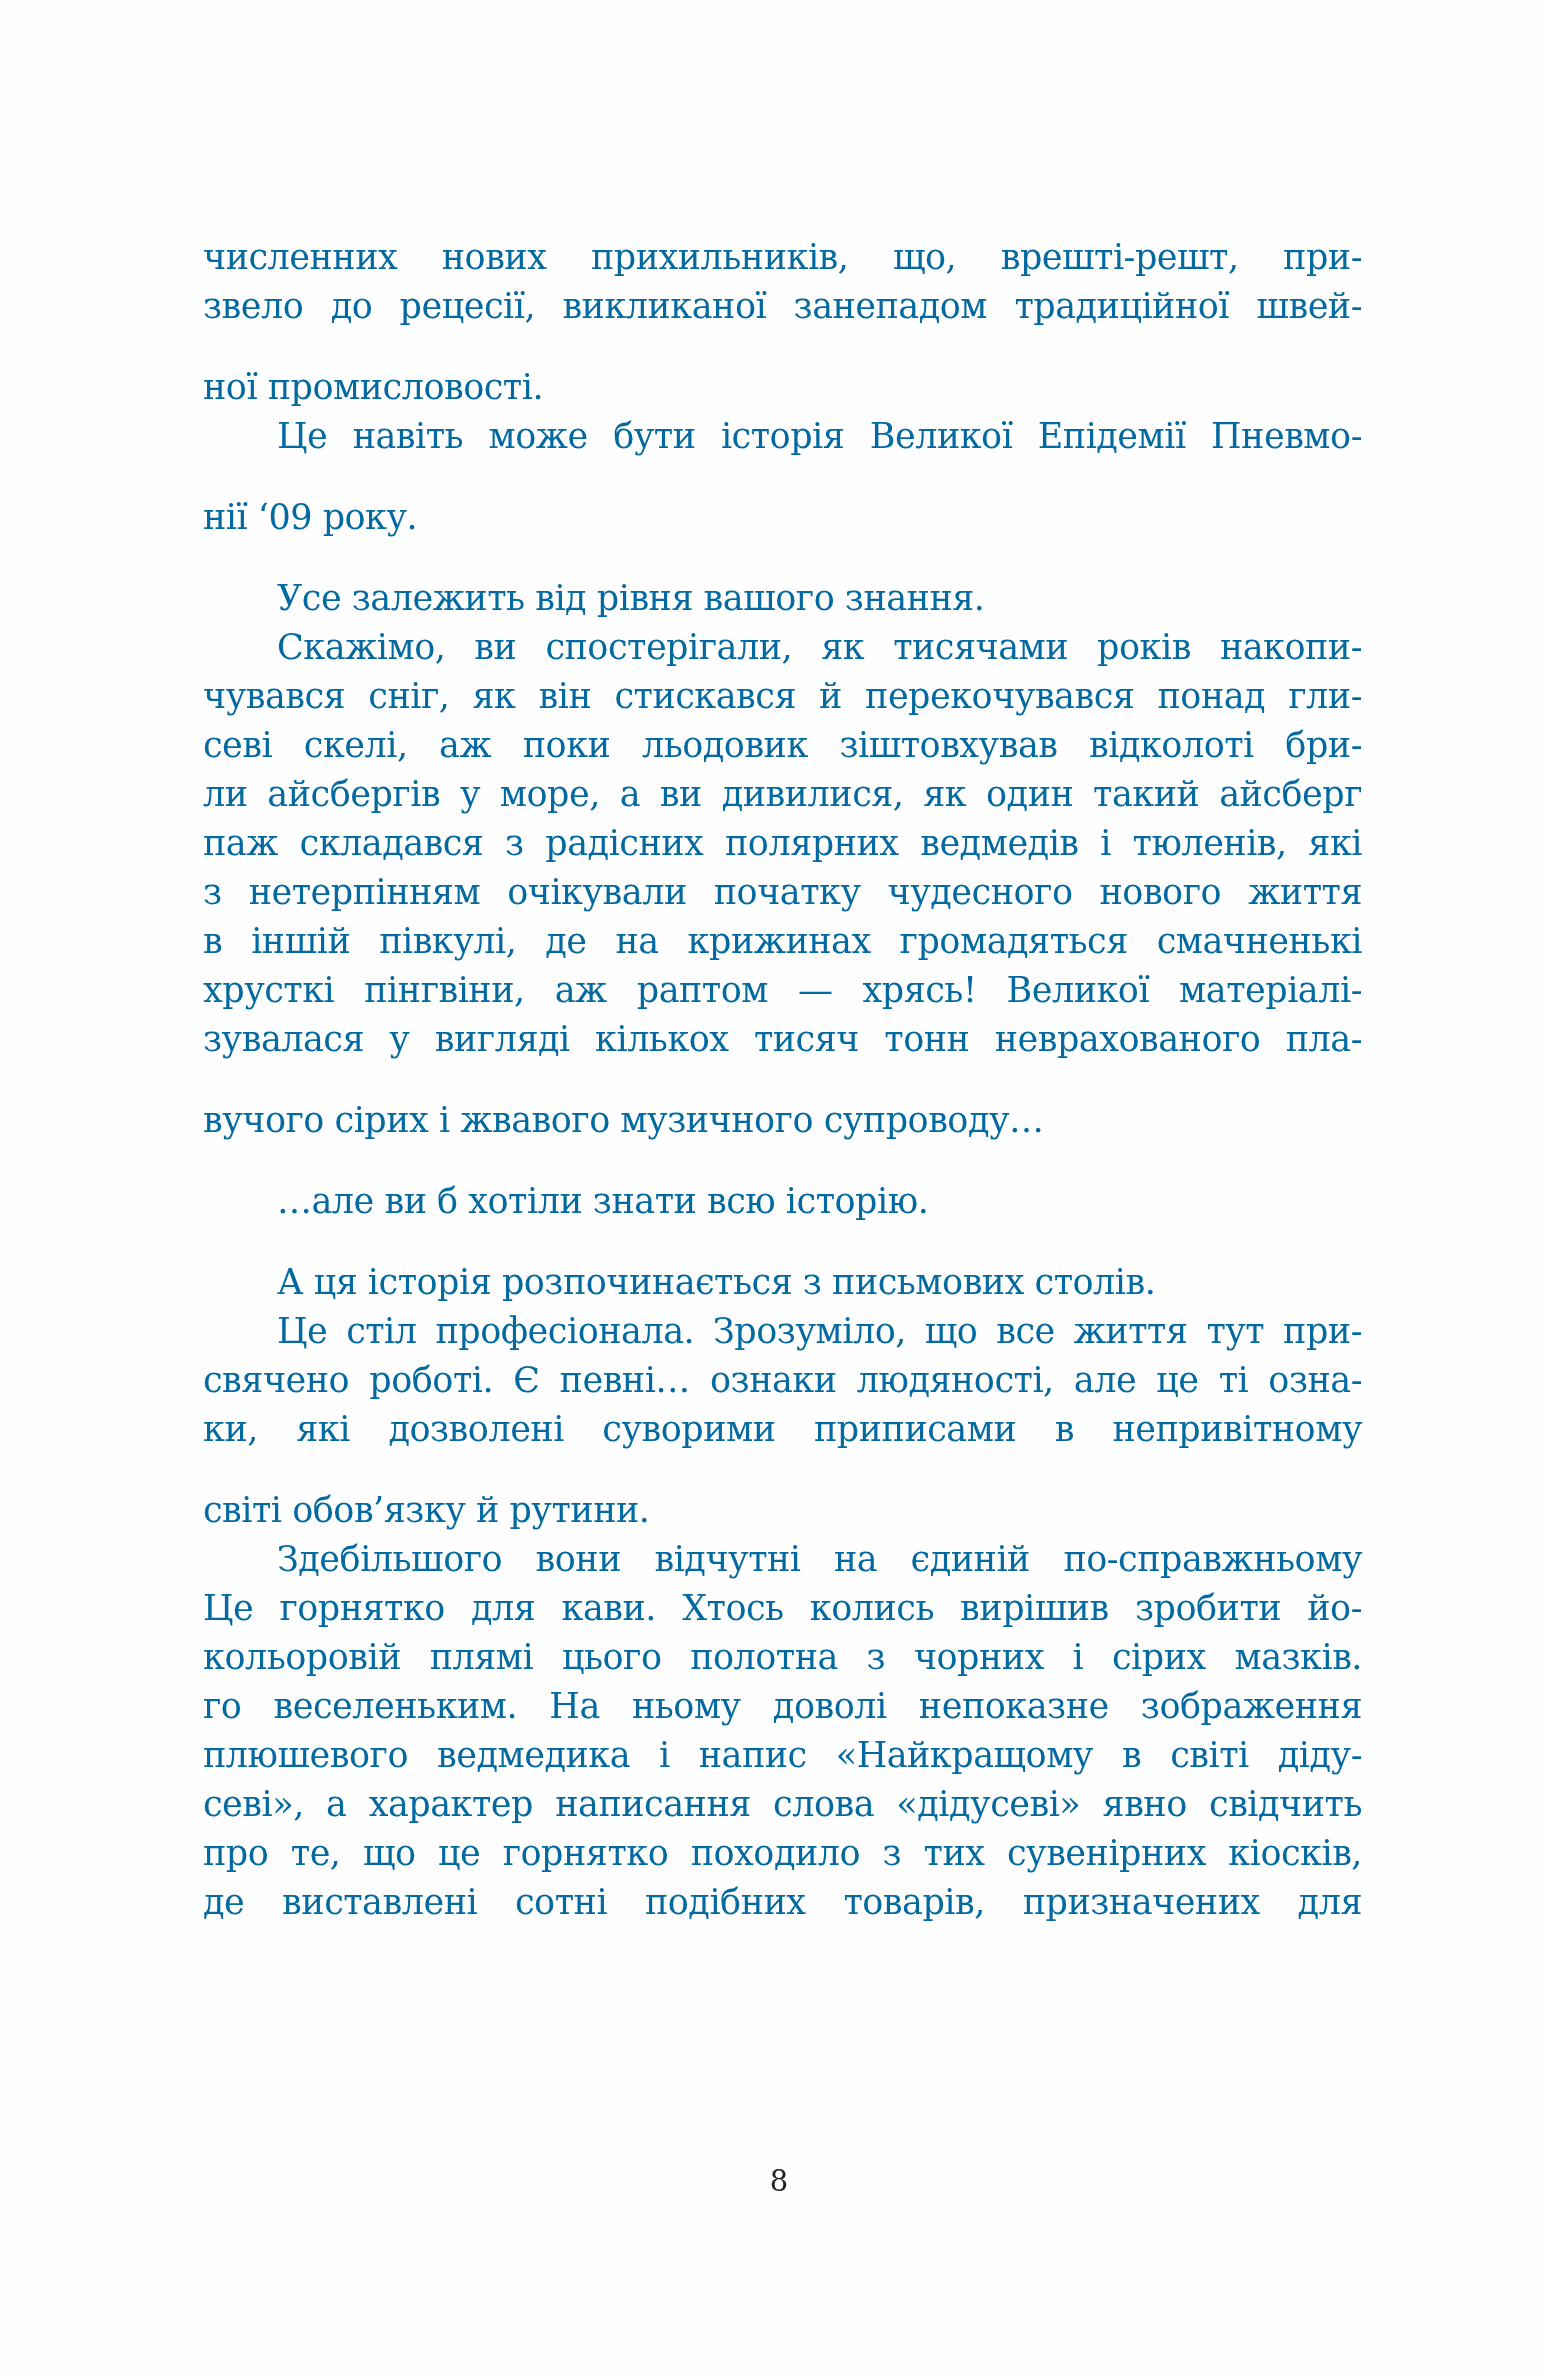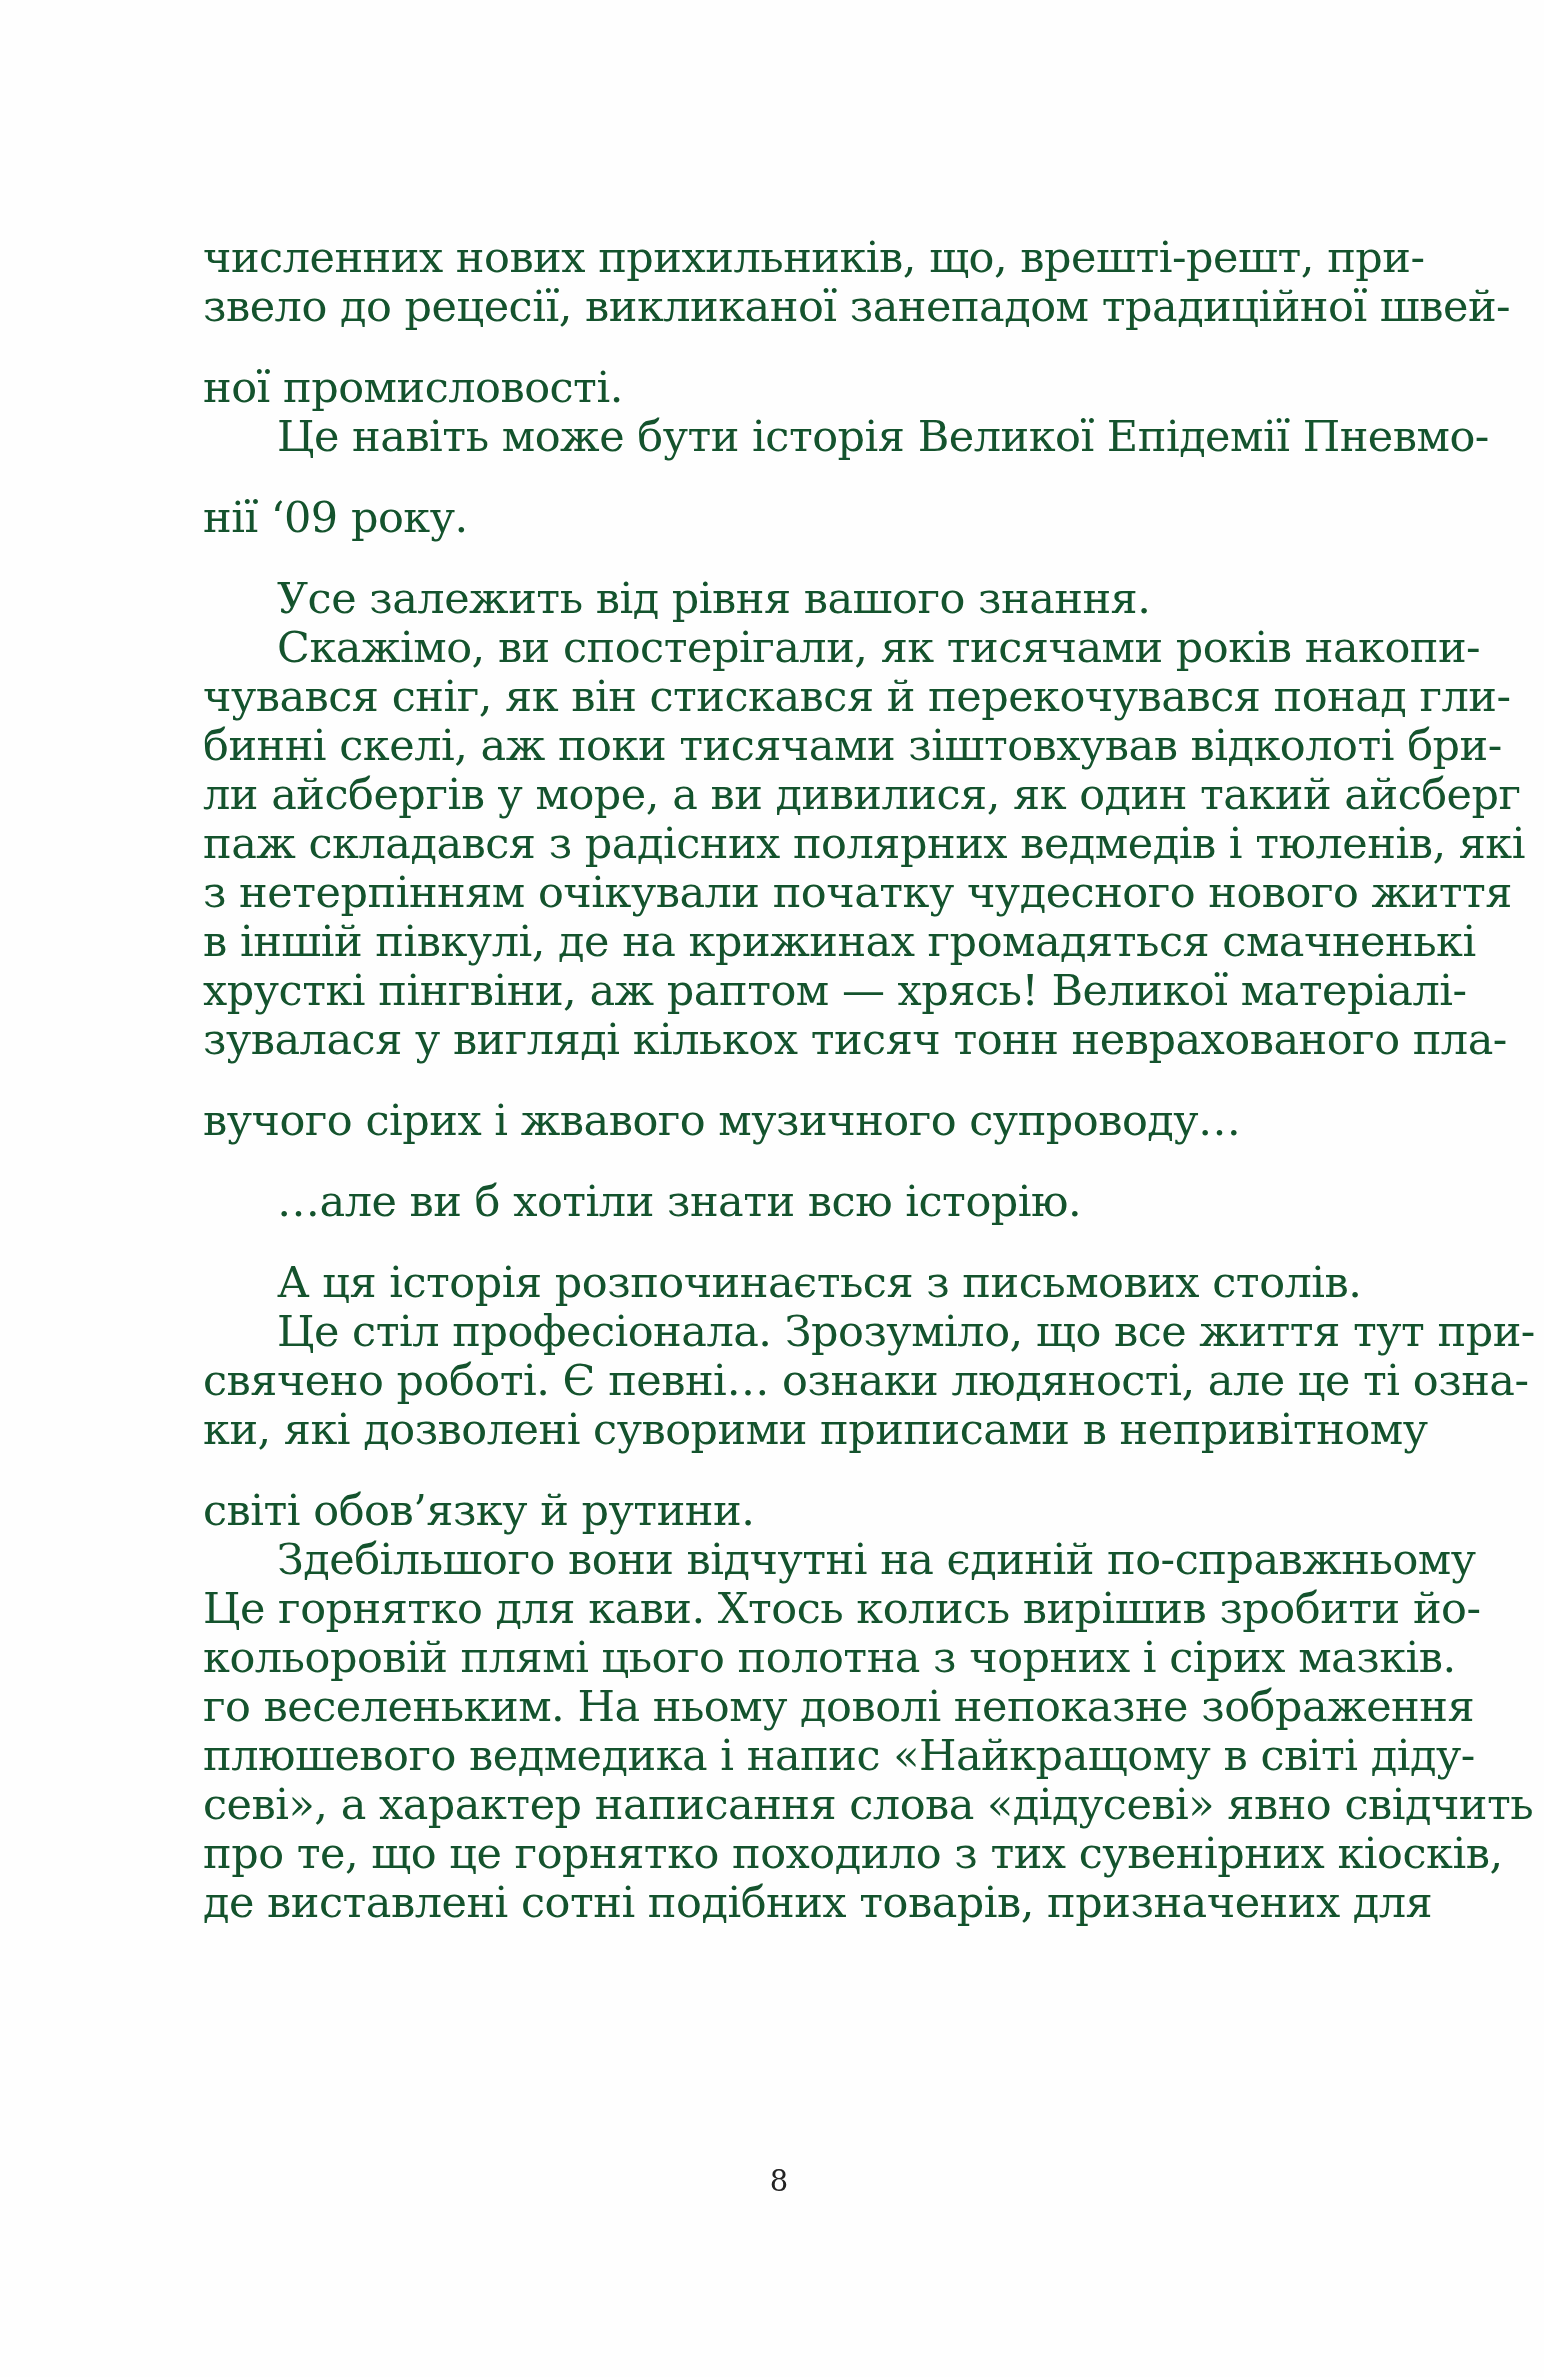--- a/index.html
+++ b/index.html
@@ -18,23 +18,23 @@
     left: 0; top: 0;
     width: 1545px; height: 2377px;
     background: #fefefe;
   }
   .text-block {
     position: absolute;
     left: 203px;
     top: 233px;
     width: 1159px;
     font-family: "DejaVu Serif", "Liberation Serif", serif;
-    font-size: 43px;
+    font-size: 35px;
     line-height: 49px;
-    color: #14532d;
+    color: #0369a1;
     letter-spacing: -0.5px;
   }
   .line {
     display: block;
     white-space: nowrap;
     text-align: justify;
     text-align-last: justify;
     height: 49px;
     overflow: visible;
   }
@@ -65,21 +65,21 @@
 <div class="page">
   <div class="text-block" id="text-block">
       <span class="line"><span class="seg">численних нових прихильників, що, врешті-решт, при-</span></span>
       <span class="line"><span class="seg">звело до рецесії, викликаної занепадом традиційної швей-</span></span>
       <span class="line last"><span class="seg">ної промисловості.</span></span>
       <span class="line indent"><span class="seg">Це навіть може бути історія Великої Епідемії Пневмо-</span></span>
       <span class="line last"><span class="seg">нії ‘09 року.</span></span>
       <span class="line indent last"><span class="seg">Усе залежить від рівня вашого знання.</span></span>
       <span class="line indent"><span class="seg">Скажімо, ви спостерігали, як тисячами років накопи-</span></span>
       <span class="line"><span class="seg">чувався сніг, як він стискався й перекочувався понад гли-</span></span>
-      <span class="line"><span class="seg">бинні скелі, аж поки тисячами зіштовхував відколоті бри-</span></span>
+      <span class="line"><span class="seg">севі скелі, аж поки льодовик зіштовхував відколоті бри-</span></span>
       <span class="line"><span class="seg">ли айсбергів у море, а ви дивилися, як один такий айсберг</span></span>
       <span class="line"><span class="seg">паж складався з радісних полярних ведмедів і тюленів, які</span></span>
       <span class="line"><span class="seg">з нетерпінням очікували початку чудесного нового життя</span></span>
       <span class="line"><span class="seg">в іншій півкулі, де на крижинах громадяться смачненькі</span></span>
       <span class="line"><span class="seg">хрусткі пінгвіни, аж раптом — </span><span class="seg em">хрясь!</span><span class="seg"> Великої матеріалі-</span></span>
       <span class="line"><span class="seg">зувалася у вигляді кількох тисяч тонн неврахованого пла-</span></span>
       <span class="line last"><span class="seg">вучого сірих і жвавого музичного супроводу…</span></span>
       <span class="line indent last"><span class="seg">…але ви б хотіли знати </span><span class="seg em">всю</span><span class="seg"> історію.</span></span>
       <span class="line indent last"><span class="seg">А ця історія розпочинається з письмових столів.</span></span>
       <span class="line indent"><span class="seg">Це стіл професіонала. Зрозуміло, що все життя тут при-</span></span>

